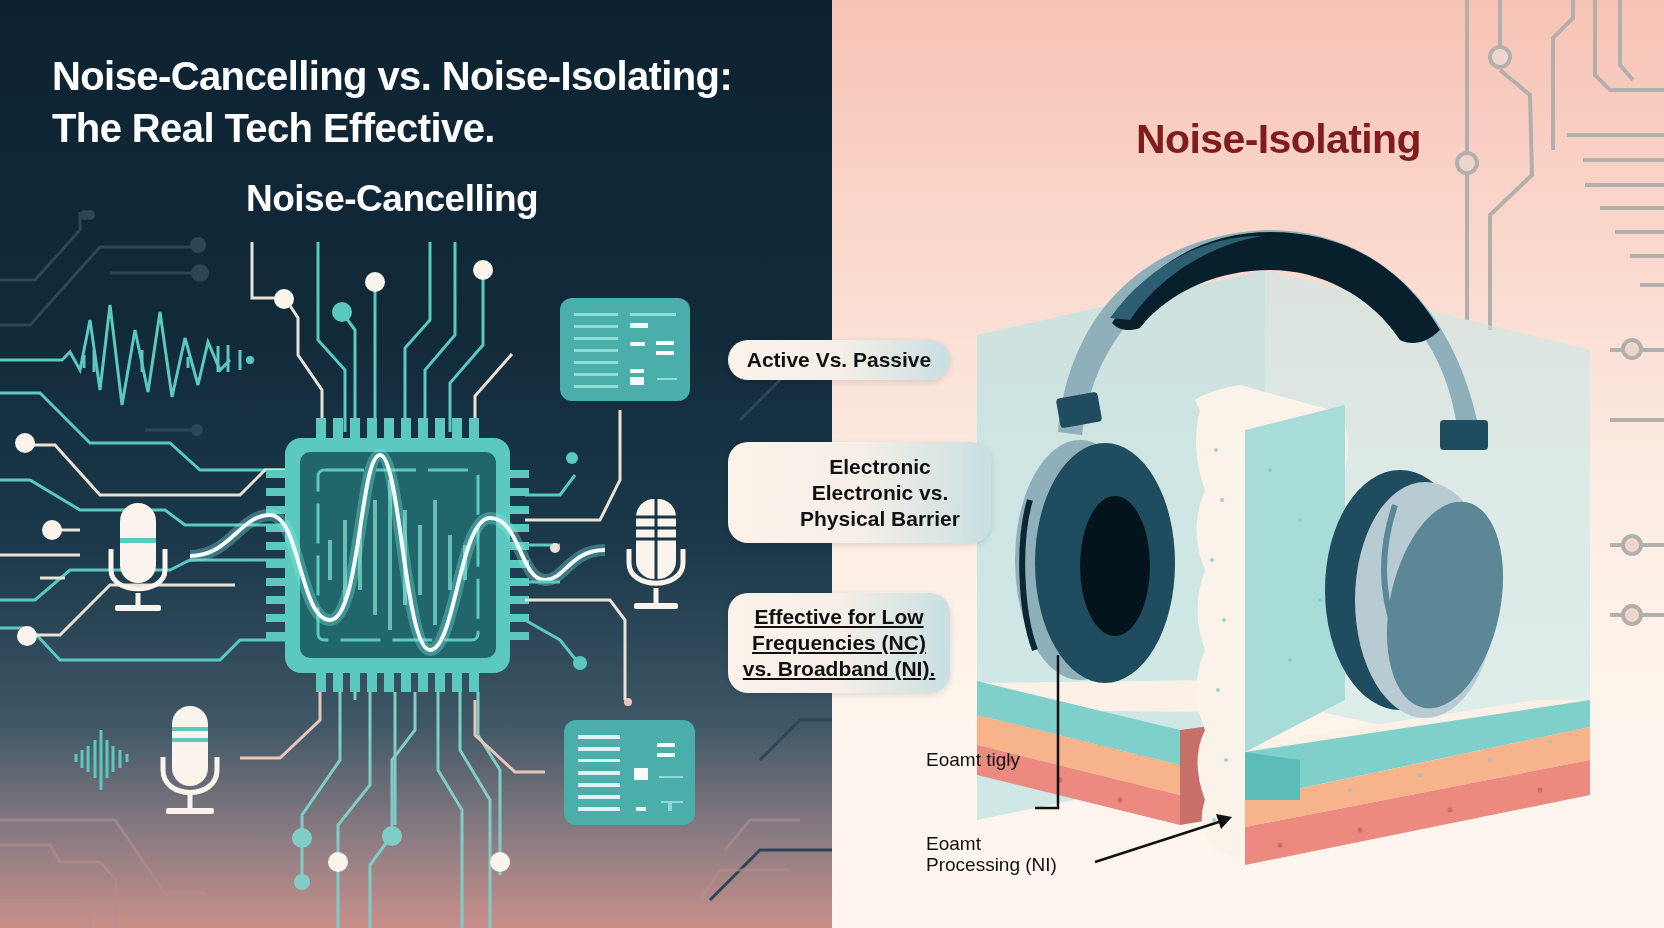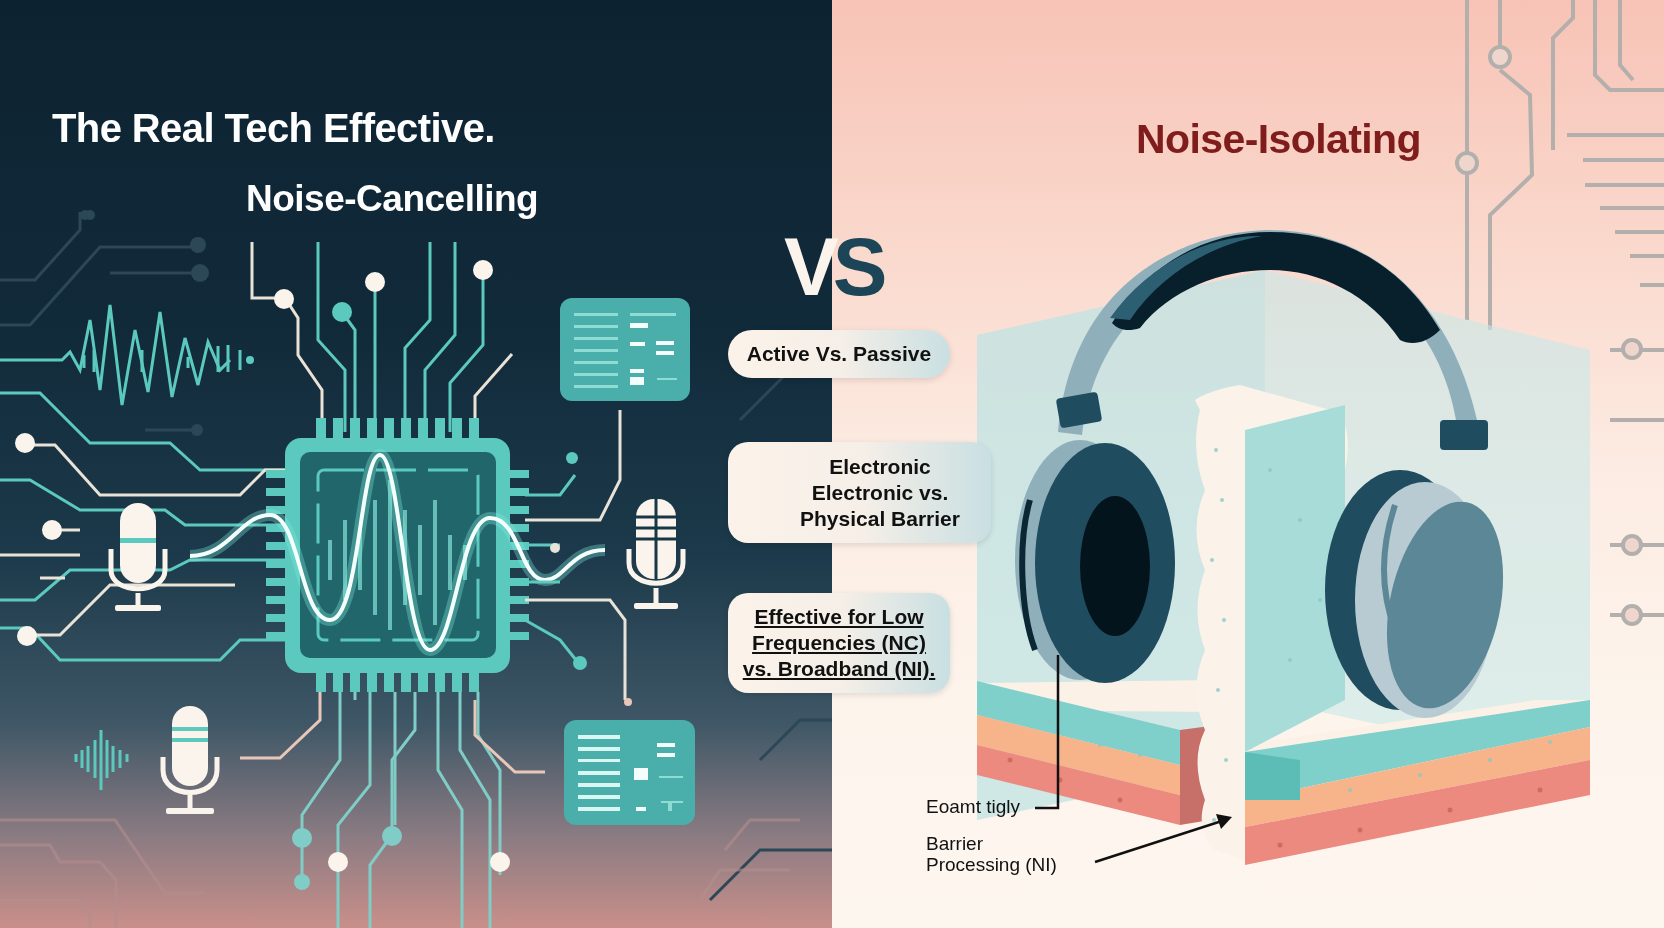--- a/index.html
+++ b/index.html
@@ -12,26 +12,26 @@
   svg.layer { position: absolute; left: 0; top: 0; }
   .title { position: absolute; left: 52px; top: 50px; color: #ffffff; font-weight: 700; font-size: 40px; line-height: 52px; letter-spacing: -0.6px; margin: 0; }
   .section-left { position: absolute; left: 246px; top: 178px; color: #fff; font-weight: 700; font-size: 37px; letter-spacing: -0.5px; margin: 0; }
   .section-right { position: absolute; left: 1124px; top: 104px; color: #7f1d1d; font-weight: 700; font-size: 41px; letter-spacing: -0.6px; margin: 12px; }
   .vs { position: absolute; left: 784px; top: 222px; font-weight: 900; font-size: 82px; letter-spacing: -6px; line-height: 90px; }
   .vs .v { color: #fbf4ec; }
   .vs .s { color: #1c4658; }
   .pill { position: absolute; left: 728px; width: 222px; display: flex; align-items: center; justify-content: center; text-align: center;
     background: linear-gradient(90deg, #fbf3ea 0%, #f6efe7 50%, #c9dfe2 100%); color: #111; font-weight: 700; font-size: 21px; line-height: 26px;
     box-shadow: 0 2px 6px rgba(0,0,0,0.12); }
-  .pill-1 { top: 330px; height: 48px; border-radius: 24px; }
+  .pill-1 { top: 340px; height: 40px; border-radius: 24px; }
   .pill-2 { top: 442px; height: 101px; border-radius: 20px; padding-left: 41px; }
   .pill-3 { top: 593px; height: 100px; border-radius: 20px; text-decoration: underline; }
   .pill span { display: block; }
   .label { position: absolute; color: #111; font-size: 19px; font-weight: 400; line-height: 21px; }
-  .label-foam { left: 926px; top: 796px; text-align: right; }
+  .label-foam { left: 926px; top: 749px; text-align: right; }
   .label-passive { left: 926px; top: 833px; }
 </style>
 </head>
 <body>
 
 <div class="stage">
 
   <div class="left-panel"></div>
 
   <svg class="layer" width="832" height="928" viewBox="0 0 832 928">
@@ -403,30 +403,27 @@
     </g>
 
     <g stroke="#111" stroke-width="2.5" fill="none">
       <polyline points="1058,655 1058,808 1035,808"></polyline>
       <line x1="1095" y1="862" x2="1225" y2="820"></line>
     </g>
     <polygon points="1232,817 1216,814 1221,829" fill="#111"></polygon>
   </svg>
 
   <h1 class="title">
-    <br>
+    <span>Noise-Cancelling vs. Noise-Isolating:</span><br>
     <span>The Real Tech Effective.</span>
   </h1>
 
   <h2 class="section-left">Noise-Cancelling</h2>
   <h2 class="section-right">Noise-Isolating</h2>
 
-  <div class="vs">
-    <span class="v">V</span><span class="s">S</span>
-  </div>
 
   <div class="pill pill-1">
     <div>
       <span>Active Vs. Passive</span>
     </div>
   </div>
   <div class="pill pill-2">
     <div>
       <span>Electronic</span>
       <span>Electronic vs.</span>
@@ -436,16 +433,16 @@
   <div class="pill pill-3">
     <div>
       <span>Effective for Low</span>
       <span>Frequencies (NC)</span>
       <span>vs. Broadband (NI).</span>
     </div>
   </div>
 
   <div class="label label-foam">Eoamt tigly</div>
   <div class="label label-passive">
-    <span>Barrier</span><br>
+    <span>Eoamt</span><br>
     <span>Processing (NI)</span>
   </div>
 </div>
 
 </body></html>

